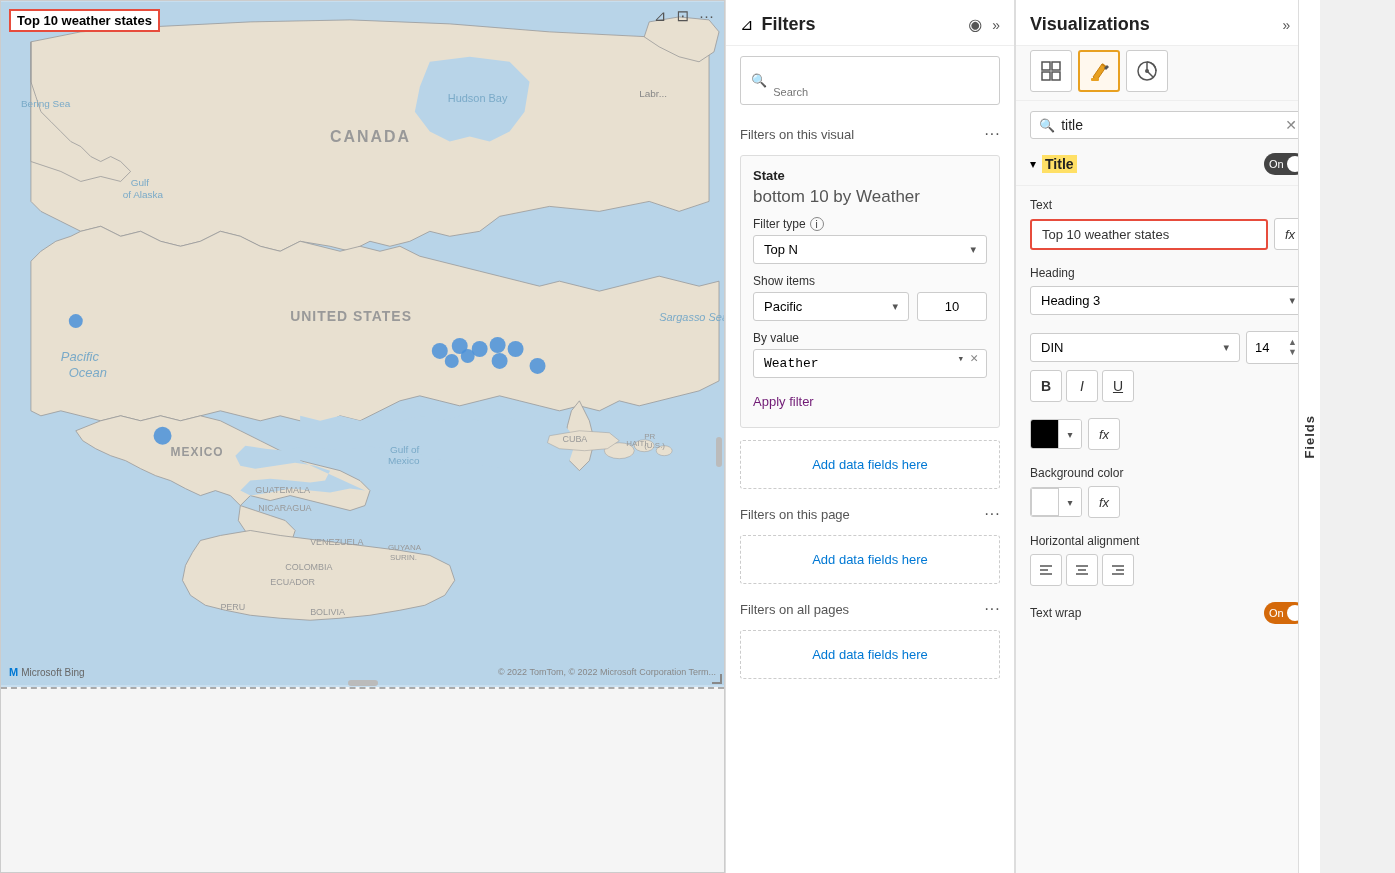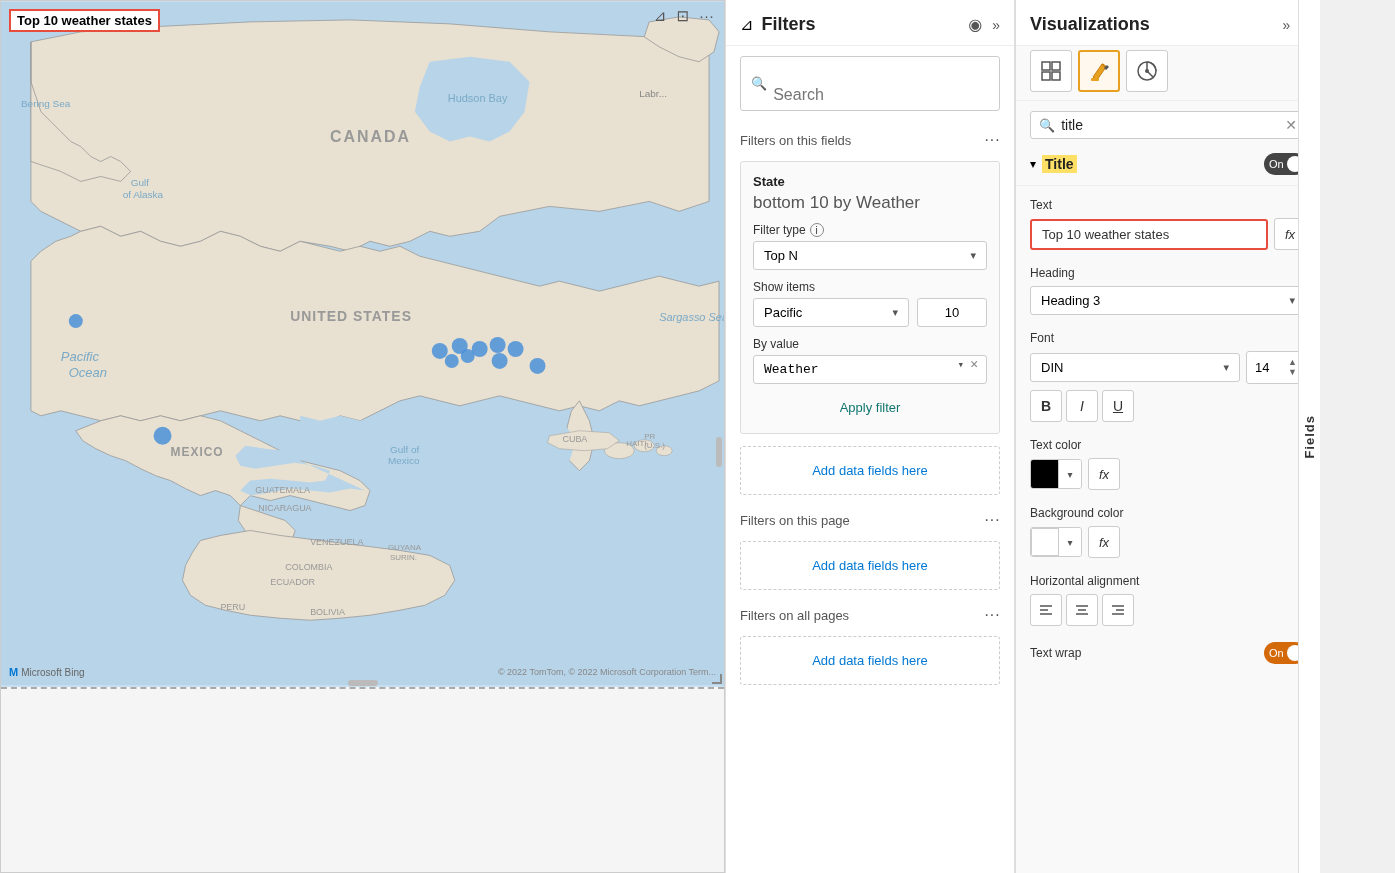--- a/index.html
+++ b/index.html
@@ -155,21 +155,21 @@
       align-items: center;
       border: 1px solid #ccc;
       border-radius: 3px;
       padding: 6px 10px;
       gap: 6px;
       background: white;
     }
     .search-box input {
       border: none;
       outline: none;
-      font-size: 16px;
+      font-size: 11px;
       color: #737373;
       width: 100%;
       margin-top: 23px;
     }
     .section-header {
       display: flex;
       align-items: center;
       justify-content: space-between;
       padding: 10px 14px 6px 14px;
     }
@@ -259,23 +259,23 @@
       font-size: 13px;
     }
     .by-value-icons {
       display: flex;
       align-items: center;
       padding: 0 8px;
       gap: 6px;
       color: #666;
     }
     .apply-filter-btn {
-      text-align: center;
+      text-align: left;
       padding: 6px 0;
-      color: #0f766e;
+      color: #701a75;
       font-size: 13px;
     }
     .add-data-area {
       margin: 6px 14px;
       border: 1px dashed #ccc;
       border-radius: 3px;
       padding: 16px;
       text-align: center;
       color: #0078d4;
       font-size: 13px;
@@ -766,21 +766,21 @@
       <span style="font-size:14px; color:#555;">»</span>
     </div>
   </div>
 
   <div class="search-box">
     <span style="font-size:13px; color:#888;">🔍</span>
     <input type="text" placeholder="Search" style="">
   </div>
 
   <div class="section-header">
-    <span class="section-label">Filters on this fields</span>
+    <span class="section-label">Filters on this visual</span>
     <span class="more-icon">···</span>
   </div>
 
   <div class="filter-card">
     <div class="filter-card-title">State</div>
     <div class="filter-card-subtitle">bottom 10 by Weather</div>
 
     <div class="filter-row">
       <div class="filter-label">
         <span>Filter type</span>
@@ -906,21 +906,20 @@
 
   <div class="prop-section">
     <div class="prop-label">Heading</div>
     <div class="heading-select">
       <span>Heading 3</span>
       <span class="chevron-icon">▾</span>
     </div>
   </div>
 
   <div class="prop-section">
-    <div class="prop-label">Font</div>
     <div class="font-row">
       <div class="font-select">
         <span>DIN</span>
         <span class="chevron-icon">▾</span>
       </div>
       <div class="font-size-box">
         <span>14</span>
         <div class="font-stepper">
           <span>▲</span>
           <span>▼</span>
@@ -934,21 +933,20 @@
       <div class="format-btn italic">
         <span>I</span>
       </div>
       <div class="format-btn underline">
         <span>U</span>
       </div>
     </div>
   </div>
 
   <div class="prop-section">
-    <div class="prop-label">Text color</div>
     <div class="color-row">
       <div class="color-box-btn">
         <div class="color-swatch" style="background:#000000;"></div>
         <div class="color-dropdown-btn">▾</div>
       </div>
       <div class="fx-btn">
         <span>fx</span>
       </div>
     </div>
   </div>

